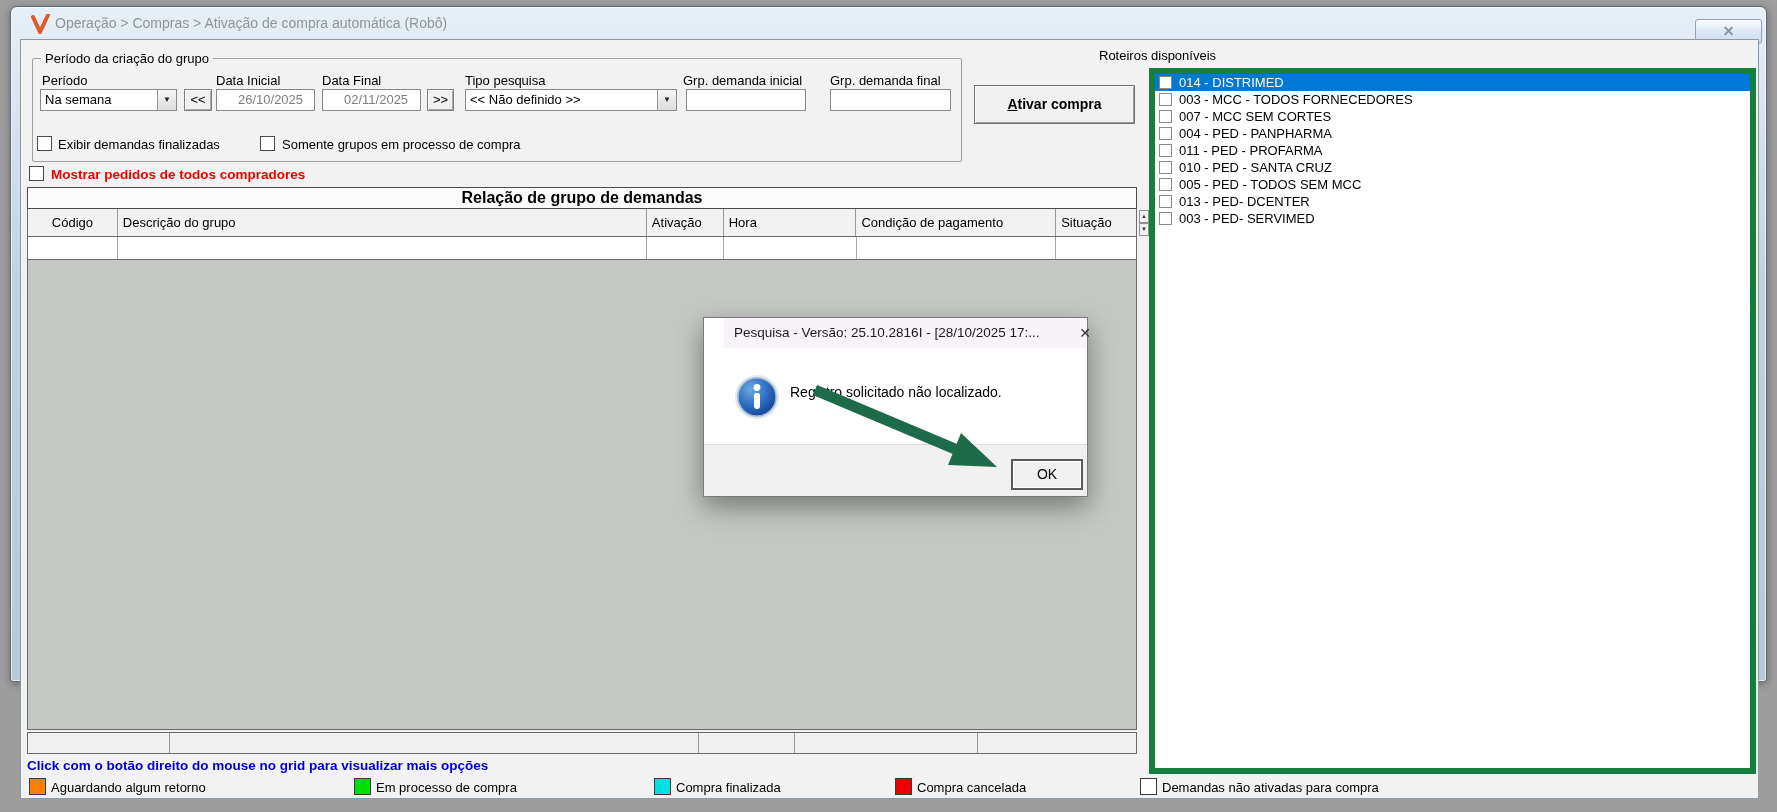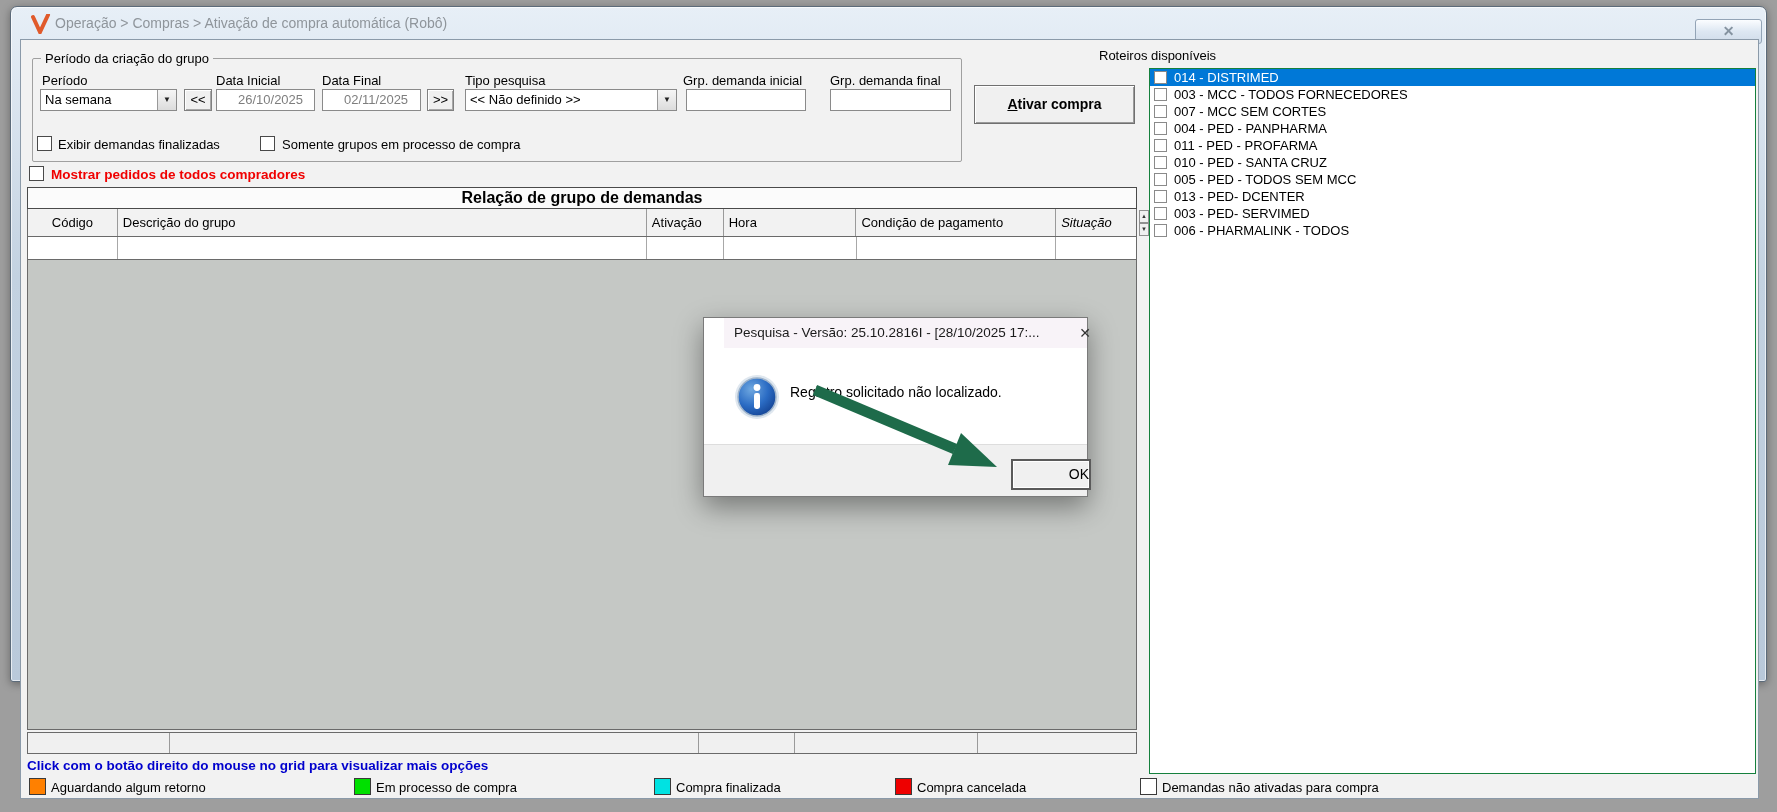--- a/index.html
+++ b/index.html
@@ -71,40 +71,40 @@
 
   .legend-item { position:absolute; top:738px; height:18px; }
   .swatch { position:absolute; left:0; top:0; width:17px; height:17px; border:1px solid #3a3a3a; }
   .legend-text { position:absolute; left:22px; top:2px; white-space:nowrap; }
   .sw0 { background:#ff8000; } .sw1 { background:#00e000; } .sw2 { background:#00e2e2; }
   .sw3 { background:#ee0000; } .sw4 { background:#ffffff; }
 
   
   .rot-label { position:absolute; left:1078px; top:8px; }
   .rot-list { position:absolute; left:1128px; top:28px; width:607px; height:706px;
-              background:#fff; border:1px solid #15803d; overflow:hidden; }
+              background:#fff; border:6px solid #15803d; overflow:hidden; }
   .rot-item { position:relative; height:17px; line-height:17px; white-space:nowrap; }
   .rot-item.selected { background:#0078d7; color:#fff; }
   .rot-cb { position:absolute; left:4px; top:2px; width:13px; height:13px; background:#fff; border:1px solid #8a8a8a; }
   .rot-text { position:absolute; left:24px; top:0; }
 
   
   .dialog { position:absolute; left:703px; top:317px; width:385px; height:180px;
             background:#fff; border:1px solid #7a7a7a; box-shadow:0 10px 26px rgba(0,0,0,.4); }
   .dlg-title { position:absolute; left:0; top:0; right:0; height:30px; background:#f8f3f8;margin-left:20px; }
   .dlg-title-text { position:absolute; left:10px; top:7px; font-size:13.5px; color:#1a1a1a; white-space:nowrap; }
   .dlg-close { position:absolute; left:346px; top:4px; width:30px; height:22px; text-align:center;
                font-size:14px; color:#333; line-height:22px; cursor:pointer; }
   .dlg-body { position:absolute; left:0; top:30px; right:0; height:96px; background:#fff; }
   .info-icon { position:absolute; left:30px; top:26px; }
   .dlg-msg { position:absolute; left:86px; top:36px; font-size:14px; }
   .dlg-footer { position:absolute; left:0; top:126px; right:0; bottom:0; background:#f0f0f0; border-top:1px solid #ddd; }
-  .btn-ok { position:absolute; left:307px; top:14px; width:80px; height:31px;
+  .btn-ok { position:absolute; left:307px; top:14px; width:72px; height:31px;
             background:#f0f0f0; border:2px solid #5a5a5a; box-shadow:inset 0 0 0 1px #fff;
-            text-align:right; line-height:27px; font-size:14px; cursor:pointer; }
+            text-align:center; line-height:27px; font-size:14px; cursor:pointer; }
 
   .overlay { position:absolute; left:0; top:0; pointer-events:none; }
 </style>
 </head>
 <body>
 
 <div class="screen">
   <div class="window">
 
     <div class="titlebar">
@@ -165,21 +165,21 @@
       <span class="cb-label red-label" style="left:30px; top:127px;">Mostrar pedidos de todos compradores</span>
 
       <div class="grid-title">Relação de grupo de demandas</div>
 
       <div class="grid-header">
         <div class="gh-cell" style="width:90px; text-align:center;">Código</div>
         <div class="gh-cell" style="width:530px;">Descrição do grupo</div>
         <div class="gh-cell" style="width:77px;">Ativação</div>
         <div class="gh-cell" style="width:133px;">Hora</div>
         <div class="gh-cell" style="width:200px;">Condição de pagamento</div>
-        <div class="gh-cell" style="width:80px;font-style:italic;">Situação</div>
+        <div class="gh-cell" style="width:80px;">Situação</div>
       </div>
 
       <div class="grid-emptyrow">
         <div class="ge-cell" style="width:90px;"></div>
         <div class="ge-cell" style="width:530px;"></div>
         <div class="ge-cell" style="width:77px;"></div>
         <div class="ge-cell" style="width:133px;"></div>
         <div class="ge-cell" style="width:200px;"></div>
         <div class="ge-cell" style="width:80px;"></div>
       </div>
@@ -250,24 +250,20 @@
           <span class="rot-cb"></span>
           <span class="rot-text">005 - PED - TODOS SEM MCC</span>
         </div>
         <div class="rot-item">
           <span class="rot-cb"></span>
           <span class="rot-text">013 - PED- DCENTER</span>
         </div>
         <div class="rot-item">
           <span class="rot-cb"></span>
           <span class="rot-text">003 - PED- SERVIMED</span>
-        </div>
-        <div class="rot-item">
-          <span class="rot-cb"></span>
-          <span class="rot-text">006 - PHARMALINK - TODOS</span>
         </div>
       </div>
 
     </div>
   </div>
 
   <div class="dialog">
     <div class="dlg-title">
       <span class="dlg-title-text">Pesquisa - Versão: 25.10.2816I - [28/10/2025 17:...</span>
       <div class="dlg-close">

